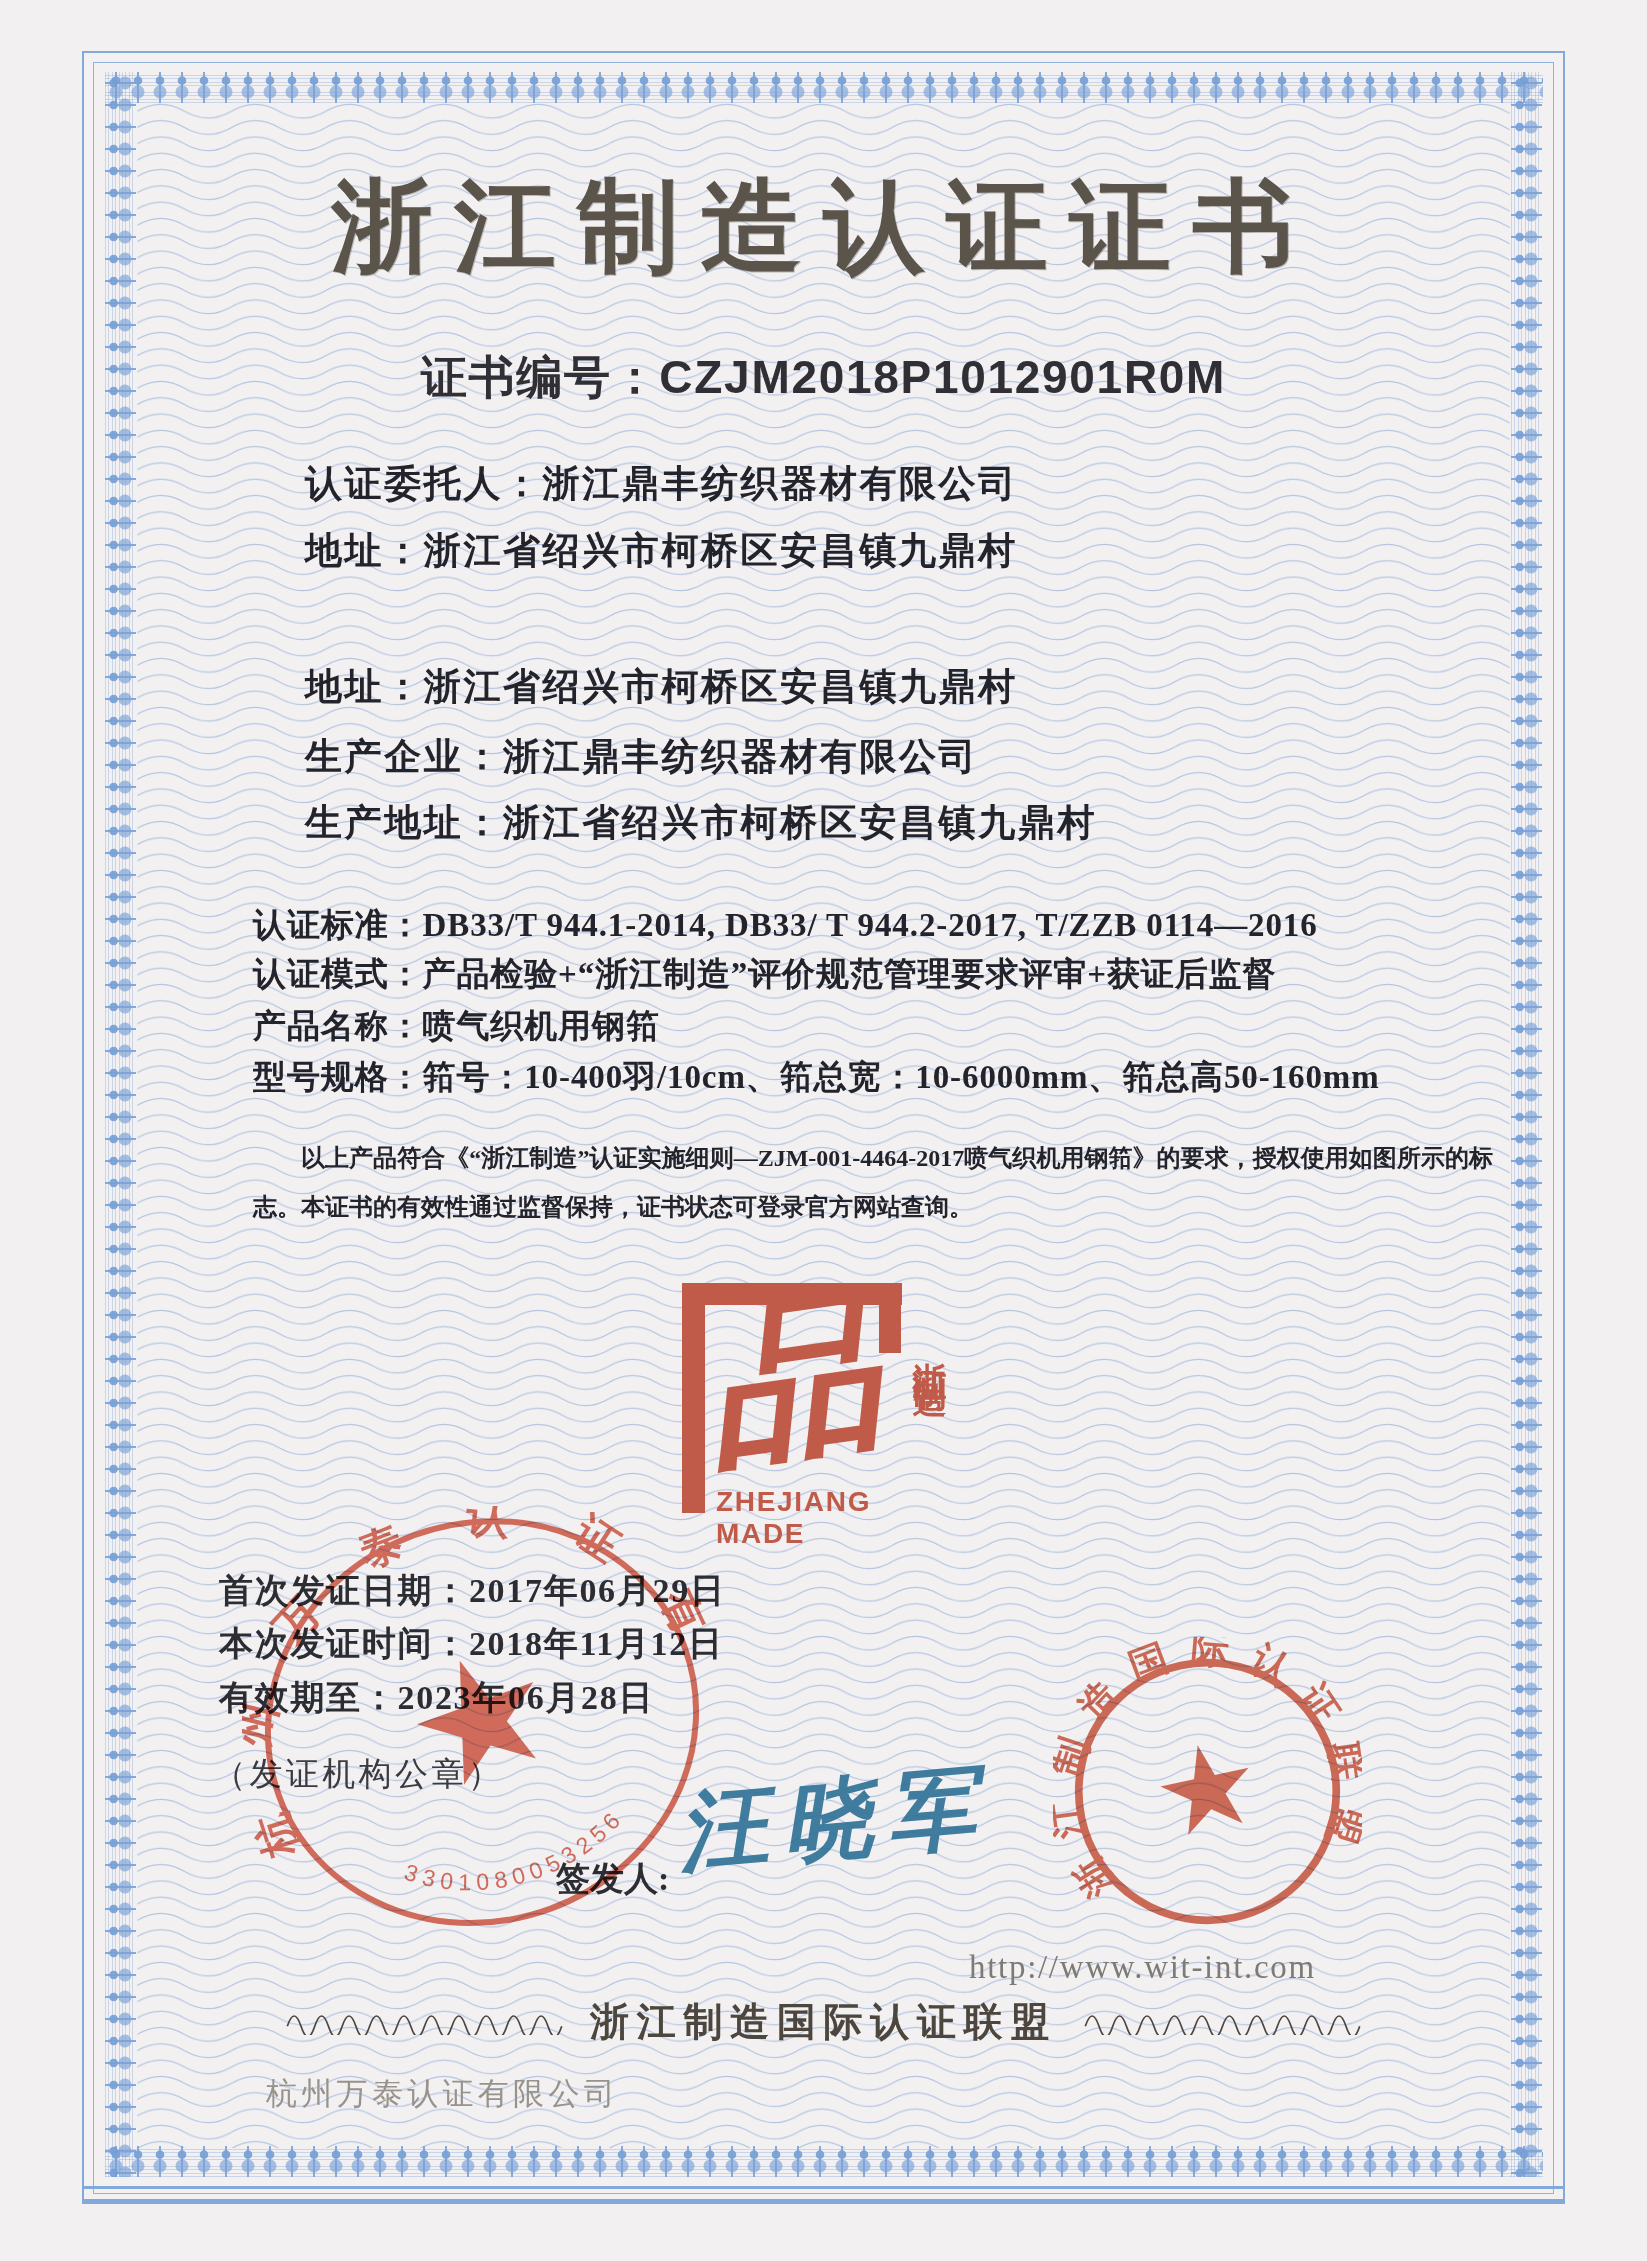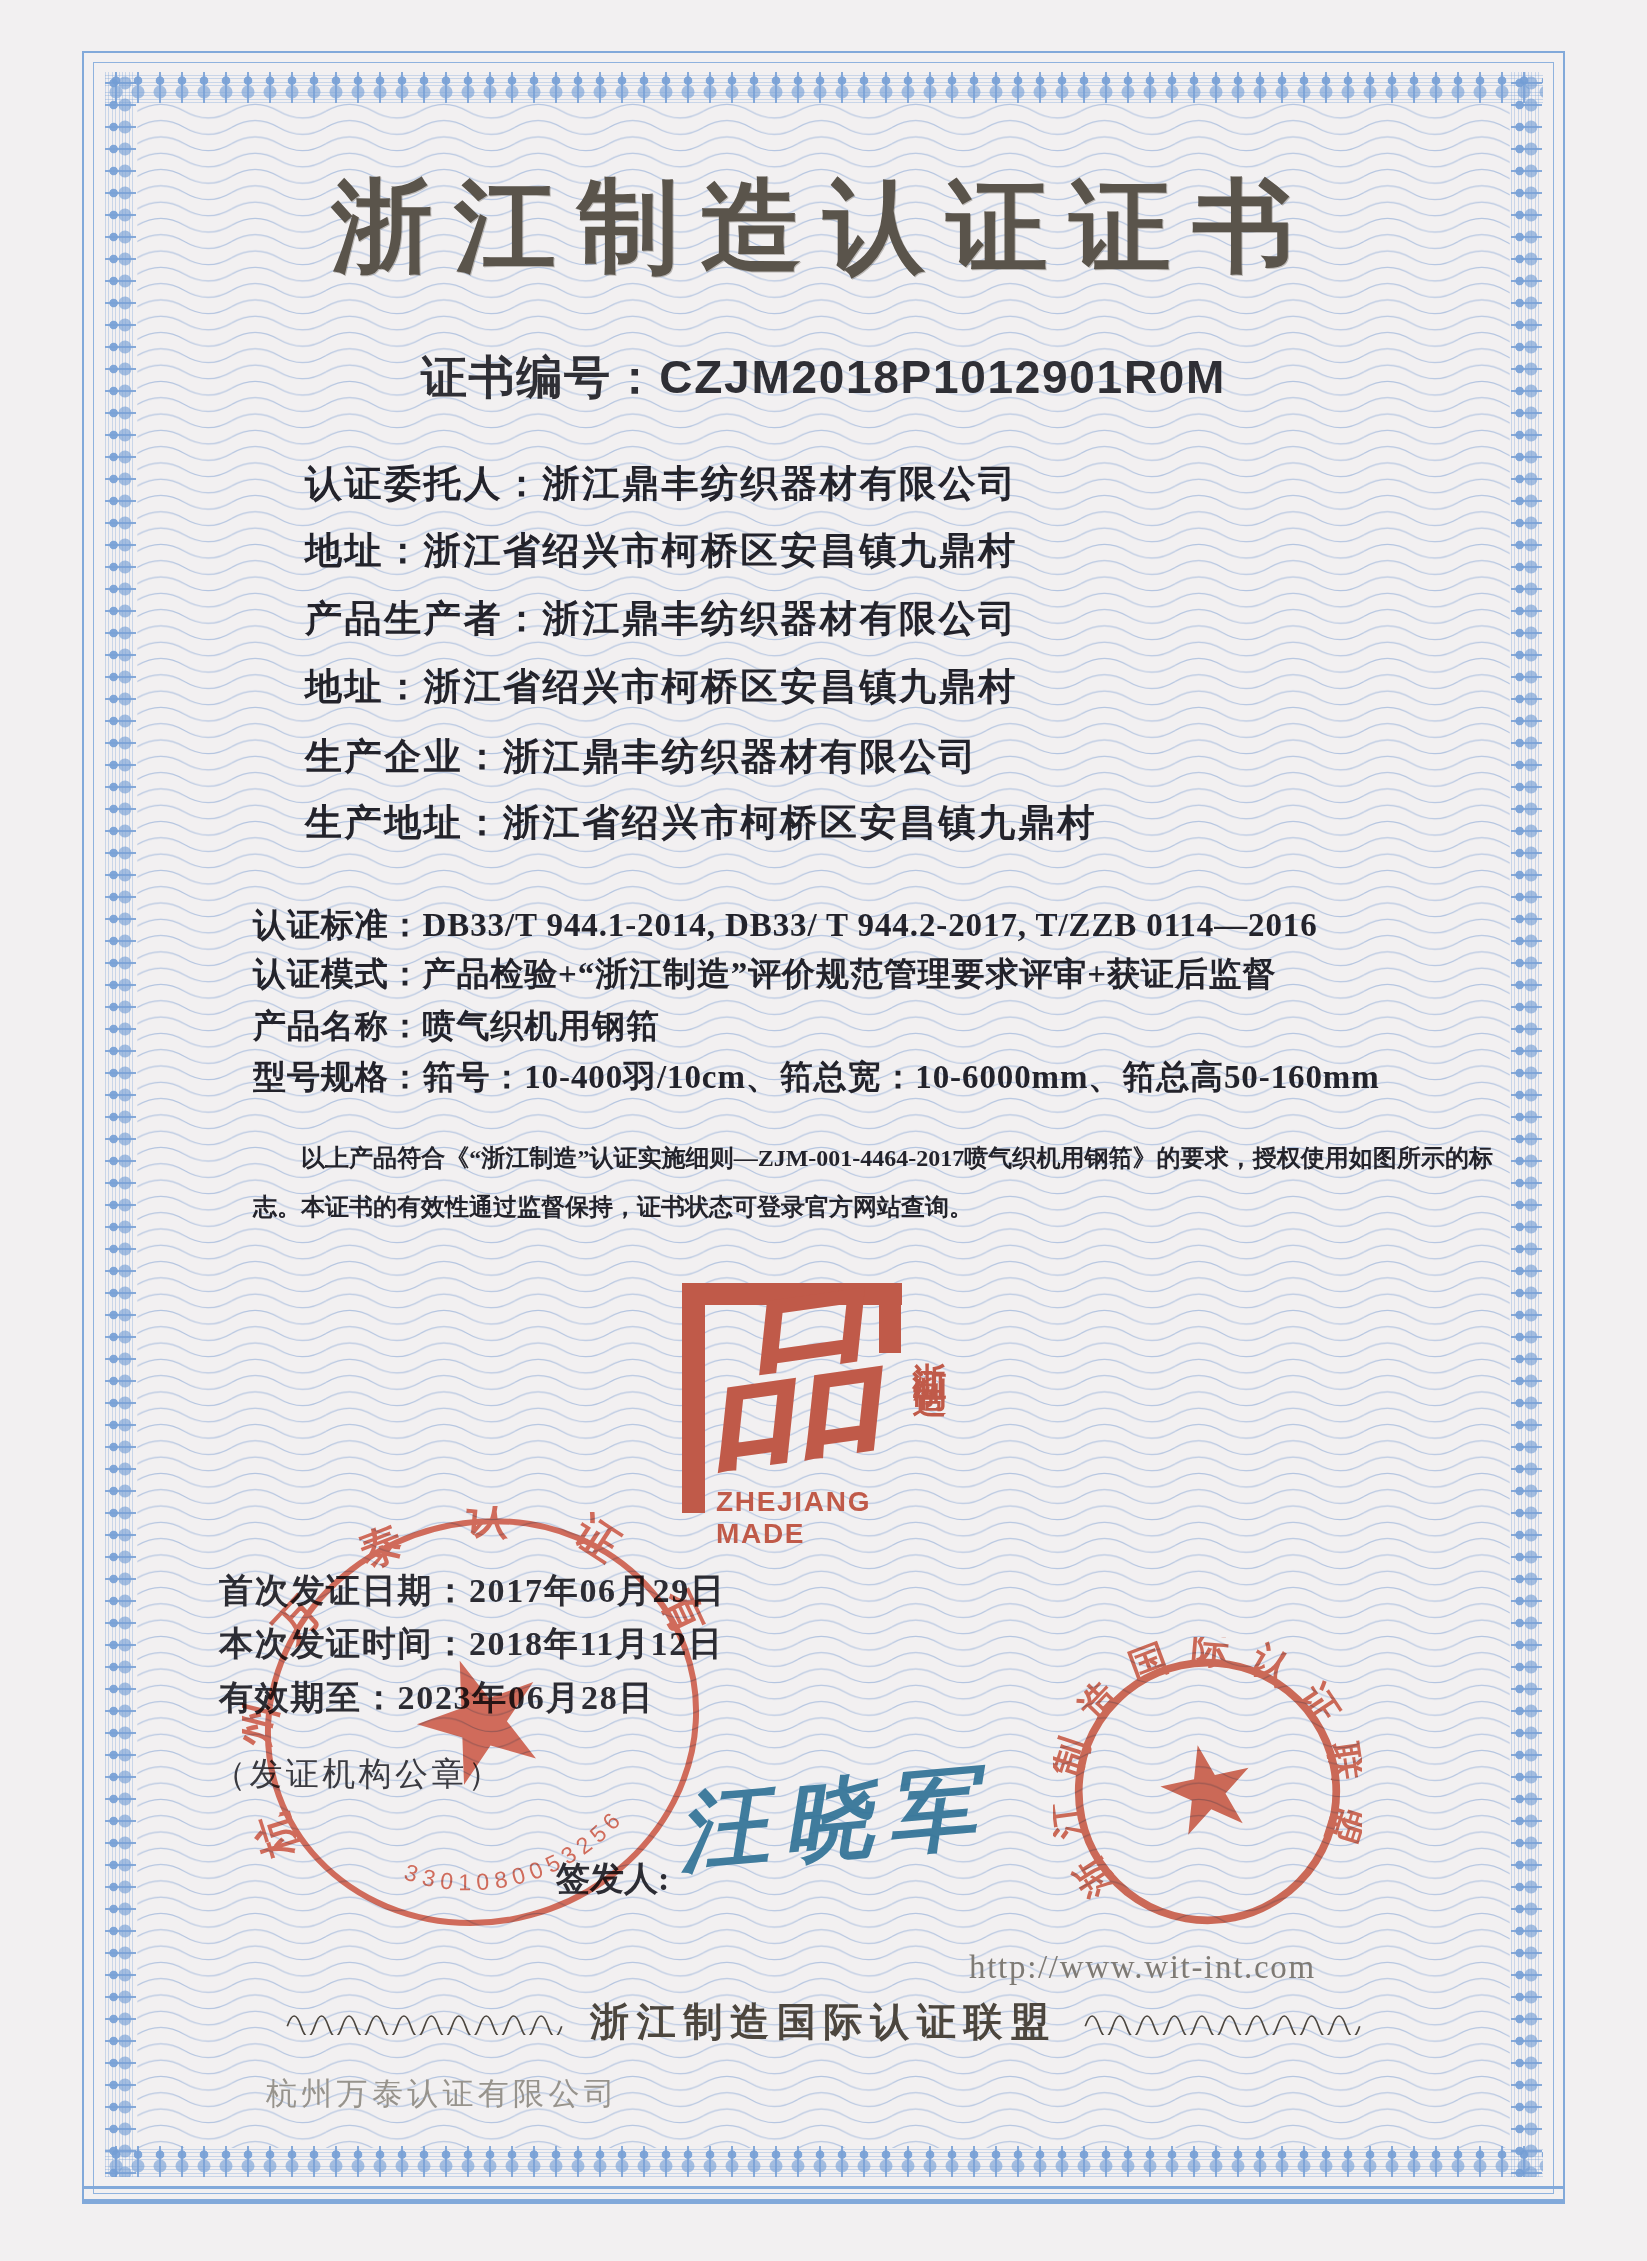--- a/index.html
+++ b/index.html
@@ -97,21 +97,20 @@
   <div class="lace lace-h lace-bottom"></div>
   <div class="lace lace-v lace-left"></div>
   <div class="lace lace-v lace-right"></div>
   <div class="bottom-lines"></div>
 
   <div class="abs title">浙江制造认证证书</div>
   <div class="abs certno">证书编号：CZJM2018P1012901R0M</div>
 
   <div class="abs info" style="top:459px">认证委托人：浙江鼎丰纺织器材有限公司</div>
   <div class="abs info" style="top:526px">地址：浙江省绍兴市柯桥区安昌镇九鼎村</div>
-  <div class="abs info" style="top:594px">产品生产者：浙江鼎丰纺织器材有限公司</div>
   <div class="abs info" style="top:662px">地址：浙江省绍兴市柯桥区安昌镇九鼎村</div>
   <div class="abs info" style="top:732px">生产企业：浙江鼎丰纺织器材有限公司</div>
   <div class="abs info" style="top:798px">生产地址：浙江省绍兴市柯桥区安昌镇九鼎村</div>
 
   <div class="abs detail" style="top:903px">认证标准：DB33/T 944.1-2014, DB33/ T 944.2-2017, T/ZZB 0114—2016</div>
   <div class="abs detail" style="top:952px">认证模式：产品检验+“浙江制造”评价规范管理要求评审+获证后监督</div>
   <div class="abs detail" style="top:1004px">产品名称：喷气织机用钢筘</div>
   <div class="abs detail" style="top:1055px">型号规格：筘号：10-400羽/10cm、筘总宽：10-6000mm、筘总高50-160mm</div>
 
   <div class="abs statement">以上产品符合《“浙江制造”认证实施细则—ZJM-001-4464-2017喷气织机用钢筘》的要求，授权使用如图所示的标志。本证书的有效性通过监督保持，证书状态可登录官方网站查询。</div>

